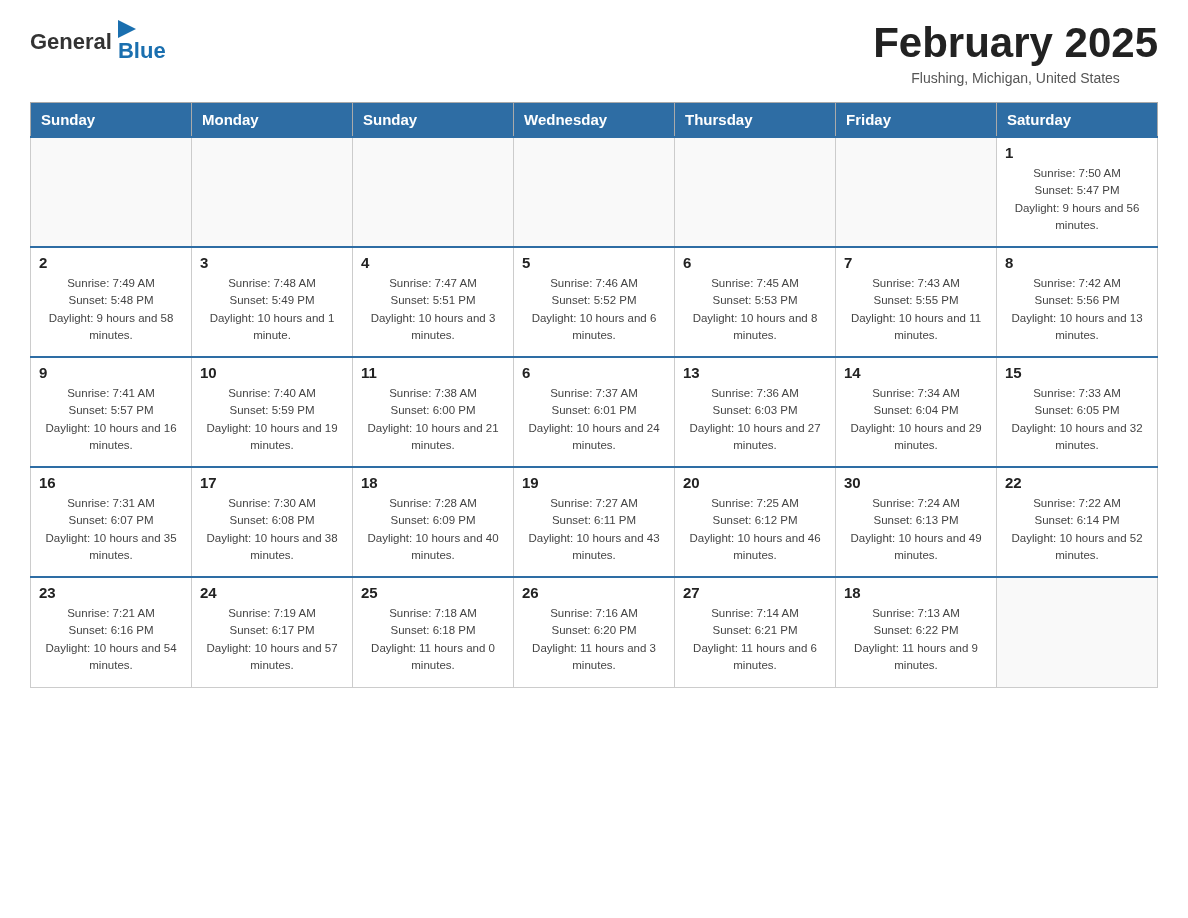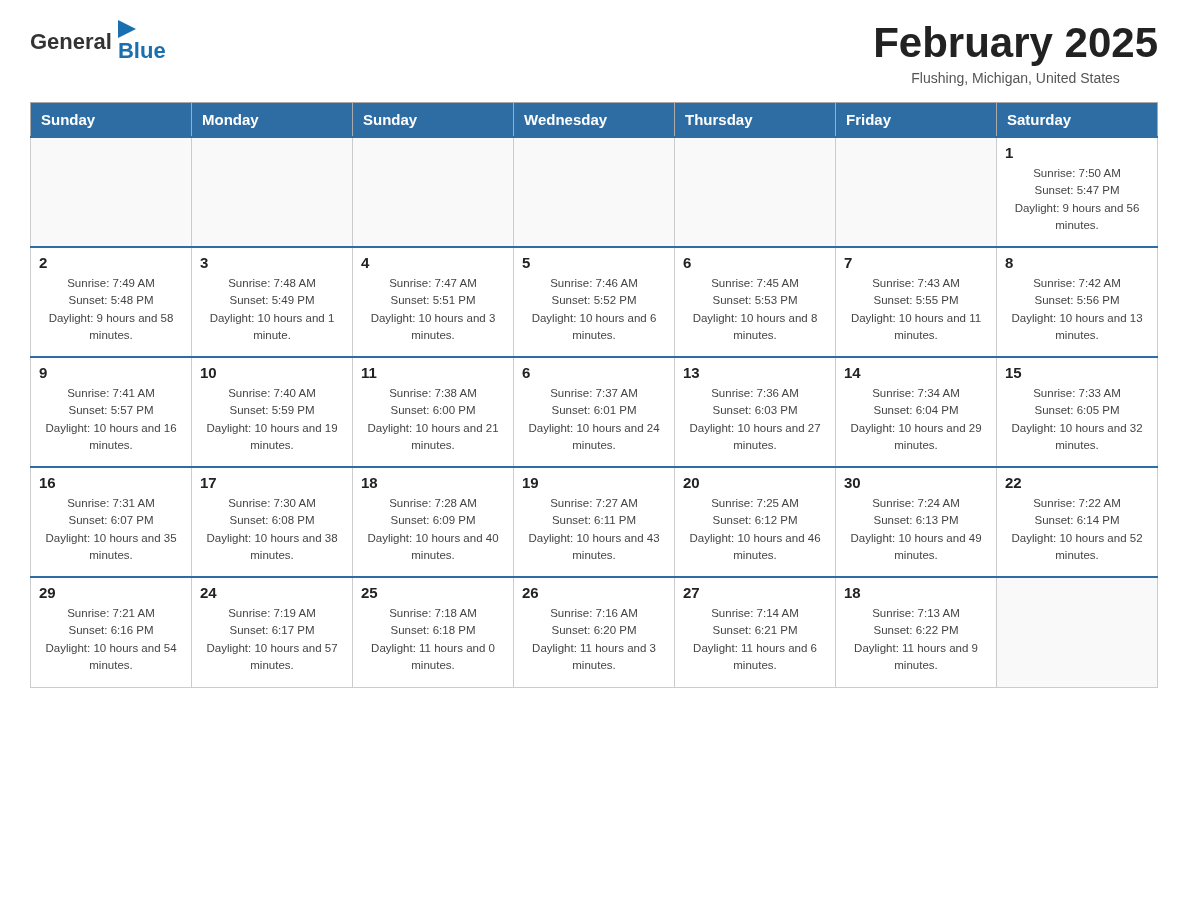--- a/index.html
+++ b/index.html
@@ -218,21 +218,21 @@
           <div class="day-number">30</div>
           <div class="day-info">Sunrise: 7:24 AM<br>Sunset: 6:13 PM<br>Daylight: 10 hours and 49 minutes.</div>
         </td>
         <td>
           <div class="day-number">22</div>
           <div class="day-info">Sunrise: 7:22 AM<br>Sunset: 6:14 PM<br>Daylight: 10 hours and 52 minutes.</div>
         </td>
       </tr>
       <tr class="week-row">
         <td>
-          <div class="day-number">29</div>
+          <div class="day-number">23</div>
           <div class="day-info">Sunrise: 7:21 AM<br>Sunset: 6:16 PM<br>Daylight: 10 hours and 54 minutes.</div>
         </td>
         <td>
           <div class="day-number">24</div>
           <div class="day-info">Sunrise: 7:19 AM<br>Sunset: 6:17 PM<br>Daylight: 10 hours and 57 minutes.</div>
         </td>
         <td>
           <div class="day-number">25</div>
           <div class="day-info">Sunrise: 7:18 AM<br>Sunset: 6:18 PM<br>Daylight: 11 hours and 0 minutes.</div>
         </td>

